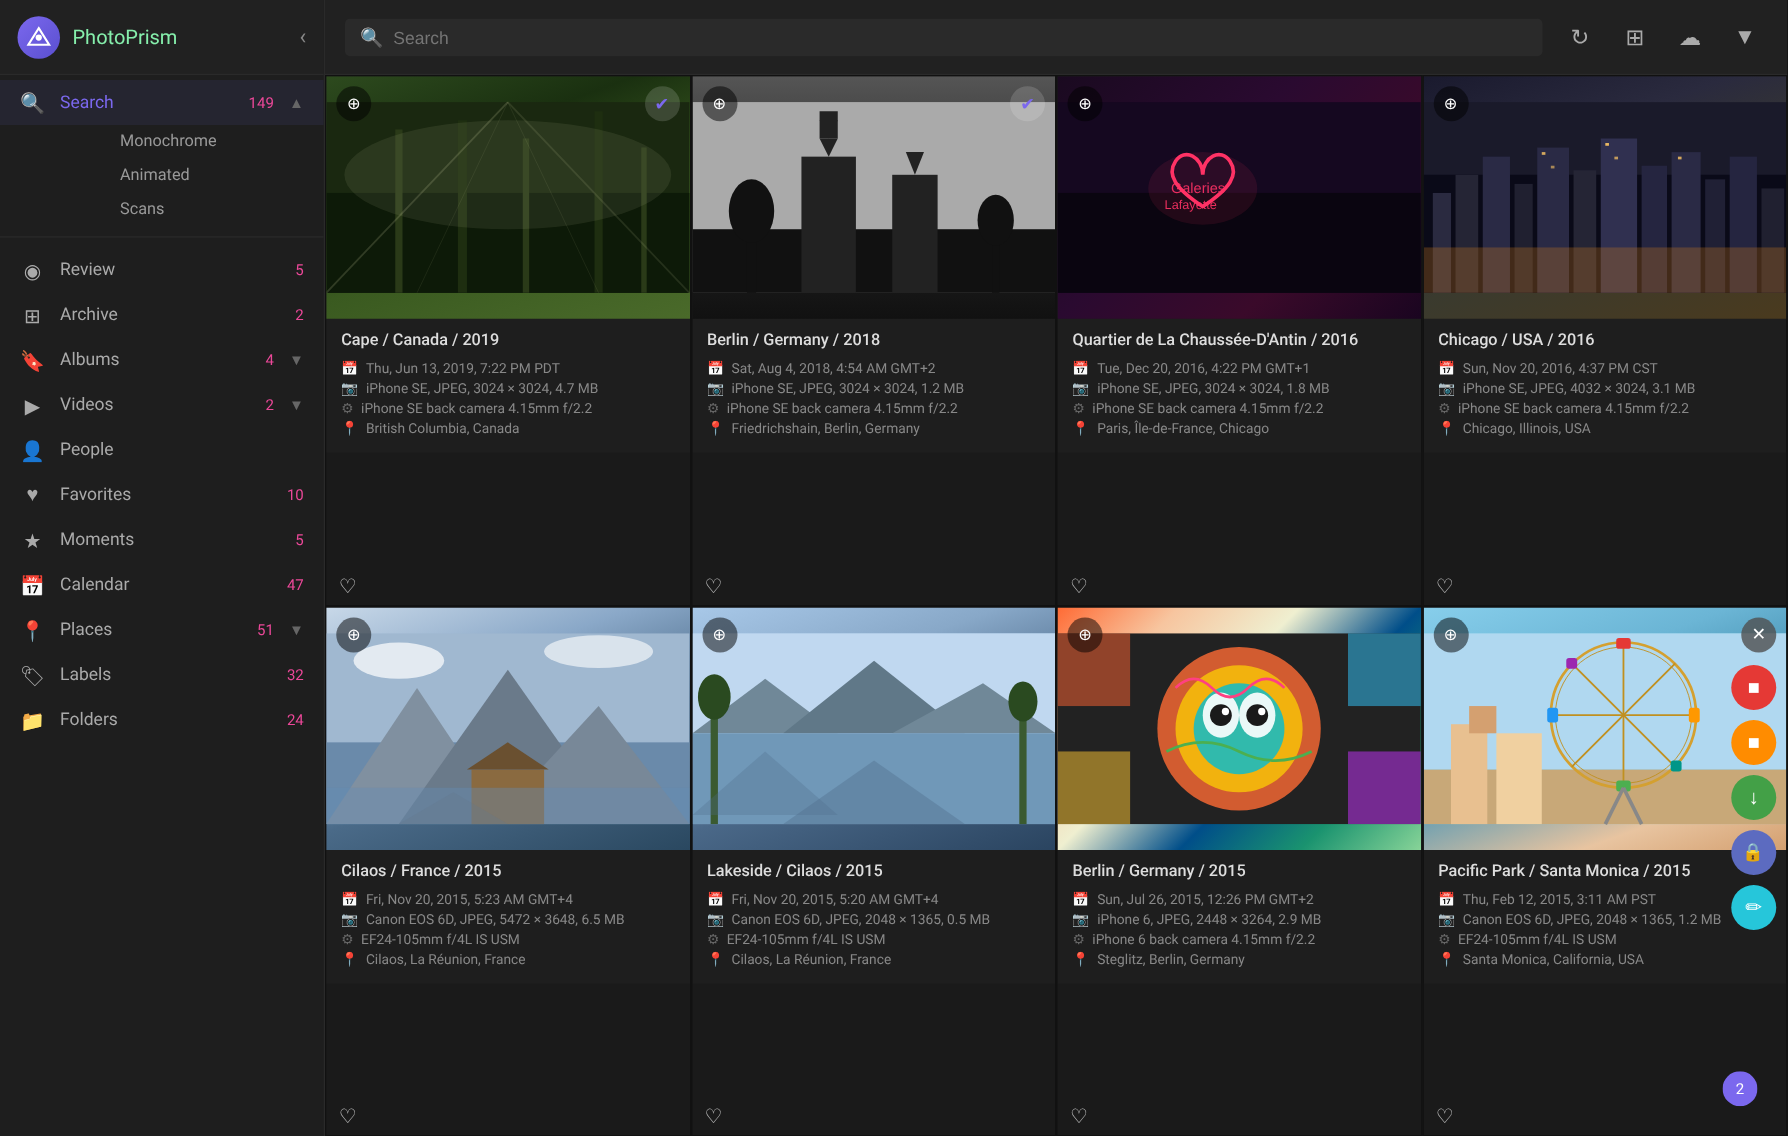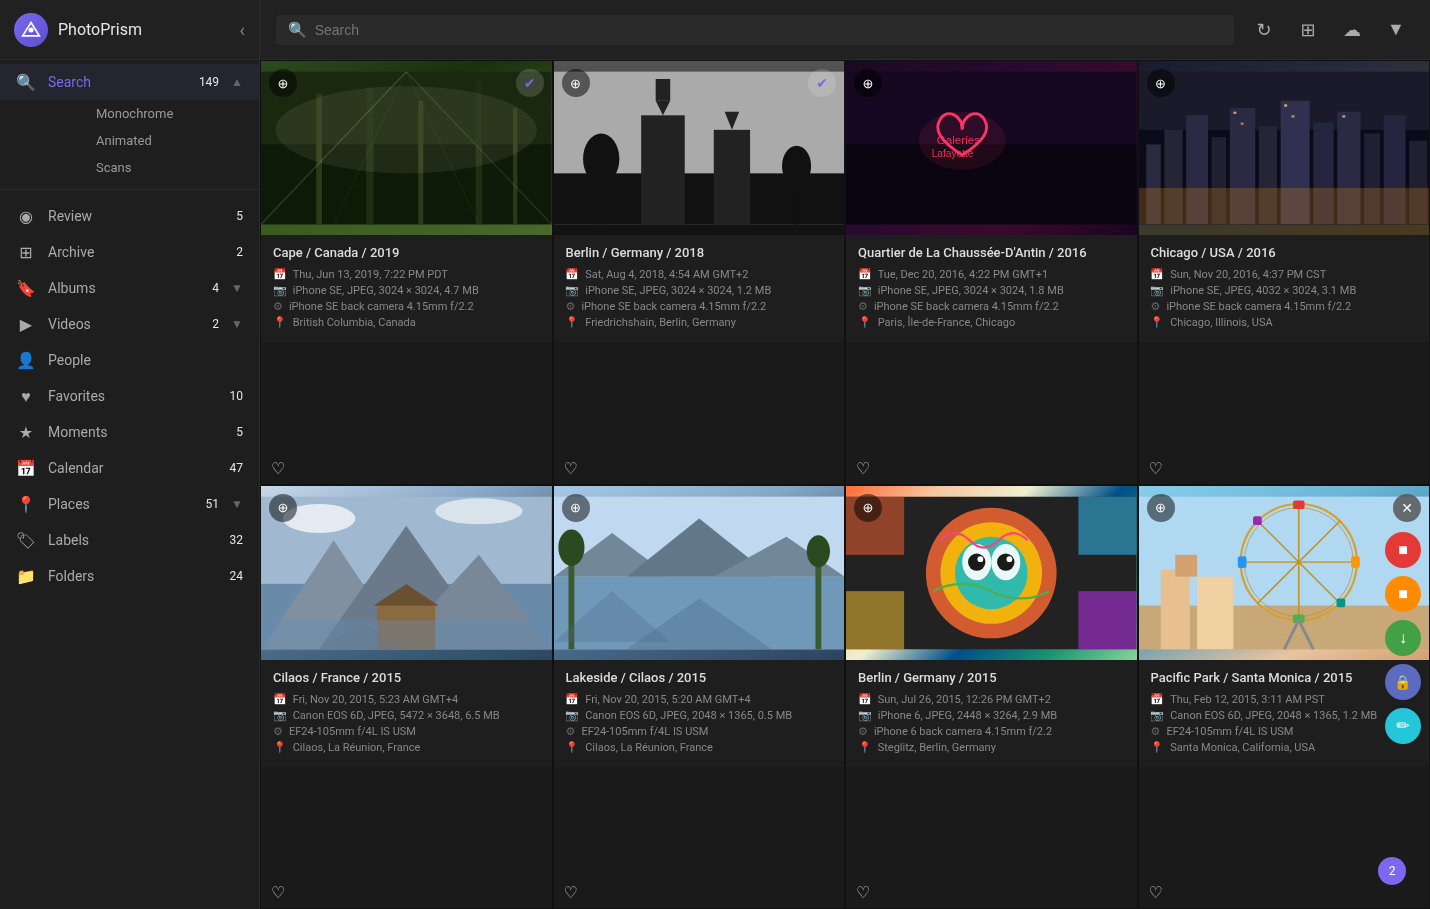--- a/index.html
+++ b/index.html
@@ -26,37 +26,37 @@
       gap: 10px;
     }
     #sidebar-header .logo {
       width: 34px; height: 34px;
       border-radius: 50%;
       background: linear-gradient(135deg, #7b68ee, #5a4fcf);
       display: flex; align-items: center; justify-content: center;
       flex-shrink: 0;
     }
     #sidebar-header .logo svg { width: 20px; height: 20px; }
-    #sidebar-header .app-name { font-size: 16px; color: #e5e5e5; font-weight: 400; flex: 1; }
+    #sidebar-header .app-name { font-size: 16px; color: #86efac; font-weight: 400; flex: 1; }
     #sidebar-header .collapse-btn { color: #888; cursor: pointer; font-size: 18px; }
 
     .nav-section { padding: 4px 0; }
     .nav-item {
       display: flex; align-items: center;
       padding: 8px 16px;
       cursor: pointer;
       gap: 12px;
       color: #aaa;
       transition: background 0.15s;
       position: relative;
     }
     .nav-item.active { color: #7b68ee; background: #252530; }
     .nav-item .nav-icon { width: 20px; height: 20px; display: flex; align-items: center; justify-content: center; flex-shrink: 0; font-size: 16px; }
     .nav-item .nav-label { flex: 1; font-size: 14px; }
-    .nav-item .nav-count { font-size: 12px; color: #e5e5e5; }
+    .nav-item .nav-count { font-size: 12px; color: #ec4899; }
     .nav-item .nav-arrow { font-size: 12px; color: #666; }
 
     .nav-sub-item {
       display: flex; align-items: center;
       padding: 6px 16px 6px 48px;
       cursor: pointer;
       color: #999;
       font-size: 13px;
       margin-left: 48px;
     }
@@ -115,21 +115,21 @@
     .photo-card {
       position: relative;
       background: #1a1a1a;
       cursor: pointer;
       overflow: hidden;
       border: 1px solid #111;
     }
 
     
     .photo-bg {
-      width: 100%; height: 174px;
+      width: 100%; height: 194px;
       position: relative;
       overflow: hidden;
     }
 
     .photo-overlay {
       position: absolute;
       top: 0; left: 0; right: 0;
       display: flex;
       justify-content: space-between;
       align-items: flex-start;

